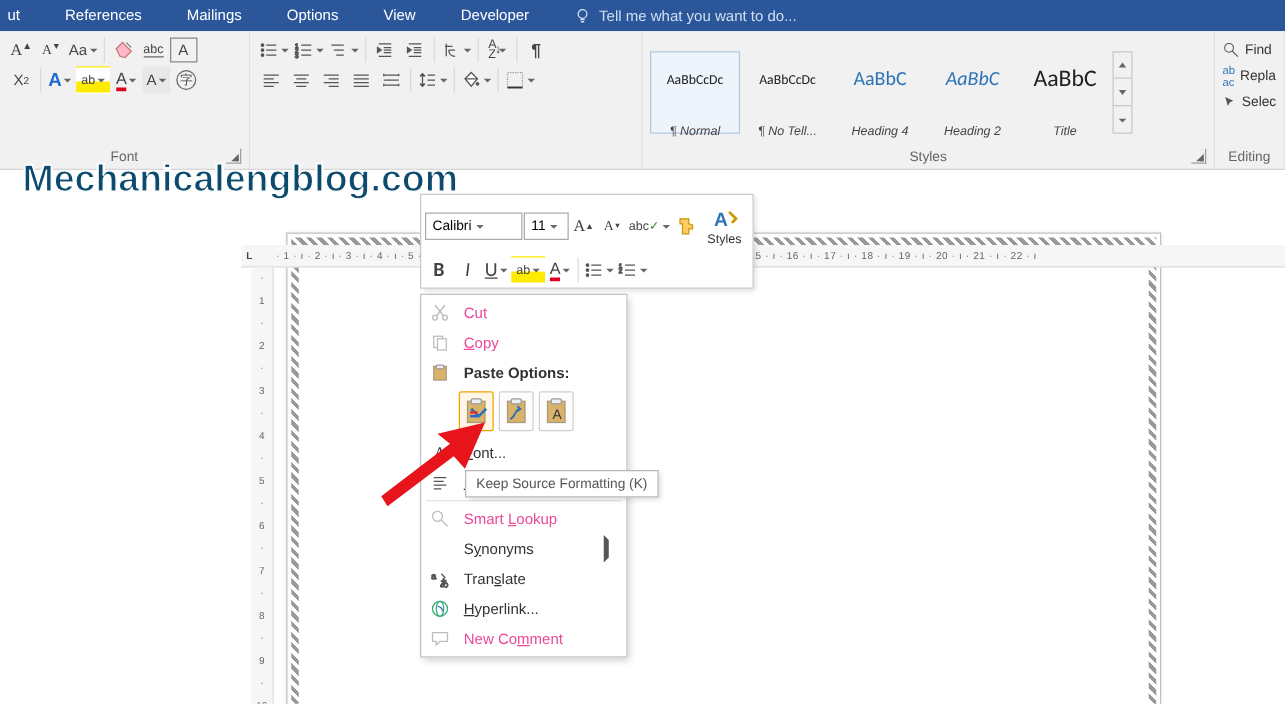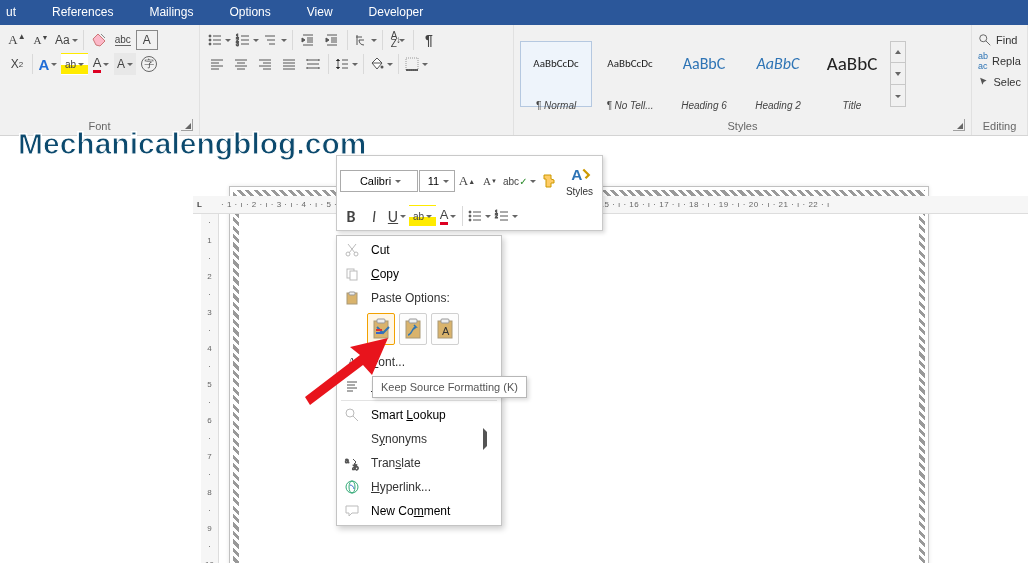--- a/index.html
+++ b/index.html
@@ -46,29 +46,29 @@
 .ruler-h { position: absolute; left: 193px; top: 60px; right: 0; height: 18px; background: #f6f6f6; border-bottom: 1px solid #ddd; font-size: 8px; color: #666; display: flex; align-items: center; overflow: hidden; white-space: nowrap; }
 .ruler-h .lbl { position: absolute; left: 4px; font-weight: bold; color: #444; }
 .ruler-ticks { padding-left: 28px; letter-spacing: 0.5px; }
 .ruler-v { position: absolute; left: 201px; top: 78px; bottom: 0; width: 18px; background: #f6f6f6; border-right: 1px solid #ddd; font-size: 8px; color: #666; display: flex; flex-direction: column; align-items: center; padding-top: 4px; gap: 9px; }
 .page { position: absolute; left: 229px; top: 50px; width: 700px; height: 480px; background: #fff; border: 1px solid #c0c0c0; box-shadow: 0 0 4px rgba(0,0,0,0.1); }
 .page-hatch { position: absolute; left: 3px; right: 3px; top: 3px; bottom: 3px; border: 6px solid transparent; border-image: repeating-linear-gradient(45deg,#999 0 3px,#fff 3px 6px) 6; }
 
 
 .mini { position: absolute; left: 336px; top: 155px; background: #fff; border: 1px solid #c9c9c9; box-shadow: 2px 2px 4px rgba(0,0,0,0.15); padding: 3px; z-index: 60; }
 .mini .row { gap: 1px; }
-.mini .combo { height: 22px; border: 1px solid #ababab; display: inline-flex; align-items: center; font-size: 11px; padding: 0 2px 0 5px; background: #fff; justify-content: center; }
+.mini .combo { height: 22px; border: 1px solid #ababab; display: inline-flex; align-items: center; font-size: 11px; padding: 0 2px 0 5px; background: #fff; }
 .mini .combo .ar { margin-left: 4px; border: 3px solid transparent; border-top-color: #666; position: relative; top: 2px; }
 .mini .big { font-family: Calibri, sans-serif; }
 .mini .stylesbtn { width: 38px; height: 44px; border: 1px solid transparent; display: flex; flex-direction: column; align-items: center; justify-content: center; gap: 2px; font-size: 10px; color: #333; }
 
 
 .ctx { position: absolute; left: 336px; top: 235px; width: 166px; background: #fff; border: 1px solid #c4c4c4; box-shadow: 2px 3px 6px rgba(0,0,0,0.2); z-index: 55; font-size: 12px; color: #333; padding: 2px 0; }
 .ctx .mi { height: 24px; display: flex; align-items: center; padding: 0 10px 0 4px; gap: 8px; }
-.ctx .mi.disabled { color: #000000; }
+.ctx .mi.disabled { color: #ec4899; }
 .ctx .mi .ic { width: 22px; display: flex; justify-content: center; }
 .ctx .mi .ic svg { width: 16px; height: 16px; }
 .ctx .mi .lbl { flex: 1; }
 .ctx .mi .lbl u { text-decoration: underline; }
 .ctx .mi .sub::after { content: ''; border: 4px solid transparent; border-left-color: #555; }
 .ctx .paste-row { display: flex; gap: 4px; padding: 3px 6px 5px 30px; }
 .ctx .pbtn { width: 28px; height: 32px; border: 1px solid #d0d0d0; border-radius: 2px; display: flex; align-items: center; justify-content: center; background: #fdfdfd; }
 .ctx .pbtn.sel { border-color: #f2a100; background: #fff6e5; }
 .ctx .pbtn svg { width: 20px; height: 24px; }
 .ctx .divider { height: 1px; background: #e3e3e3; margin: 2px 4px; }
@@ -84,20 +84,27 @@
 </head>
 <body>
 
 <div class="tabs">
   <div class="tab tab-partial">ut</div>
   <div class="tab">References</div>
   <div class="tab">Mailings</div>
   <div class="tab">Options</div>
   <div class="tab">View</div>
   <div class="tab">Developer</div>
+  <div class="tellme">
+    <svg viewBox="0 0 16 16" fill="none" stroke="#d0dff0" stroke-width="1.2">
+        <circle cx="8" cy="6" r="4"></circle>
+        <path d="M6 11h4M6.5 13h3"></path>
+      </svg>
+    <span>Tell me what you want to do...</span>
+  </div>
 </div>
 
 <div class="ribbon">
 
   <div class="group" style="width:200px">
     <div class="group-body">
       <div class="row">
         <span class="rbtn" style="font-size:13px;font-family:serif">A<span style="font-size:8px;position:relative;top:-4px">▲</span></span>
         <span class="rbtn" style="font-size:11px;font-family:serif">A<span style="font-size:7px;position:relative;top:-3px">▼</span></span>
         <span class="rbtn dd" style="font-size:12px">Aa</span>
@@ -235,21 +242,21 @@
         <div class="style-item sel">
             <div class="style-prev" style="font-size:11px">AaBbCcDc</div>
             <div class="style-name">¶ Normal</div>
           </div>
         <div class="style-item">
             <div class="style-prev" style="font-size:11px">AaBbCcDc</div>
             <div class="style-name">¶ No Tell...</div>
           </div>
         <div class="style-item">
             <div class="style-prev" style="color:#2e74b5">AaBbC</div>
-            <div class="style-name">Heading 6</div>
+            <div class="style-name">Heading 4</div>
           </div>
         <div class="style-item">
             <div class="style-prev" style="color:#2e74b5;font-style:italic">AaBbC</div>
             <div class="style-name">Heading 2</div>
           </div>
         <div class="style-item">
             <div class="style-prev" style="font-size:19px">AaBbC</div>
             <div class="style-name">Title</div>
           </div>
         <div class="gallery-sb">
@@ -408,21 +415,21 @@
       </span>
       <span class="lbl"><u>C</u><span></span>opy</span>
     </div>
   <div class="mi">
       <span class="ic">
         <svg viewBox="0 0 16 16">
           <rect x="3" y="3" width="10" height="11" fill="#d9b36c" stroke="#a97"></rect>
           <rect x="5" y="2" width="6" height="3" rx="1" fill="#eee" stroke="#999"></rect>
         </svg>
       </span>
-      <span class="lbl" style="font-weight:400">Paste Options:</span>
+      <span class="lbl" style="font-weight:700">Paste Options:</span>
     </div>
   <div class="paste-row">
     <span class="pbtn sel">
         <svg viewBox="0 0 20 24">
           <rect x="3" y="4" width="14" height="17" fill="#d9b36c" stroke="#a97"></rect>
           <rect x="6" y="2" width="8" height="4" rx="1" fill="#eee" stroke="#999"></rect>
           <path d="M6 10l6 6 6-6" stroke="#2e74b5" stroke-width="2" fill="none"></path>
           <rect x="5" y="12" width="6" height="2" fill="#d33"></rect>
           <rect x="5" y="15" width="6" height="2" fill="#36c"></rect>
         </svg>

